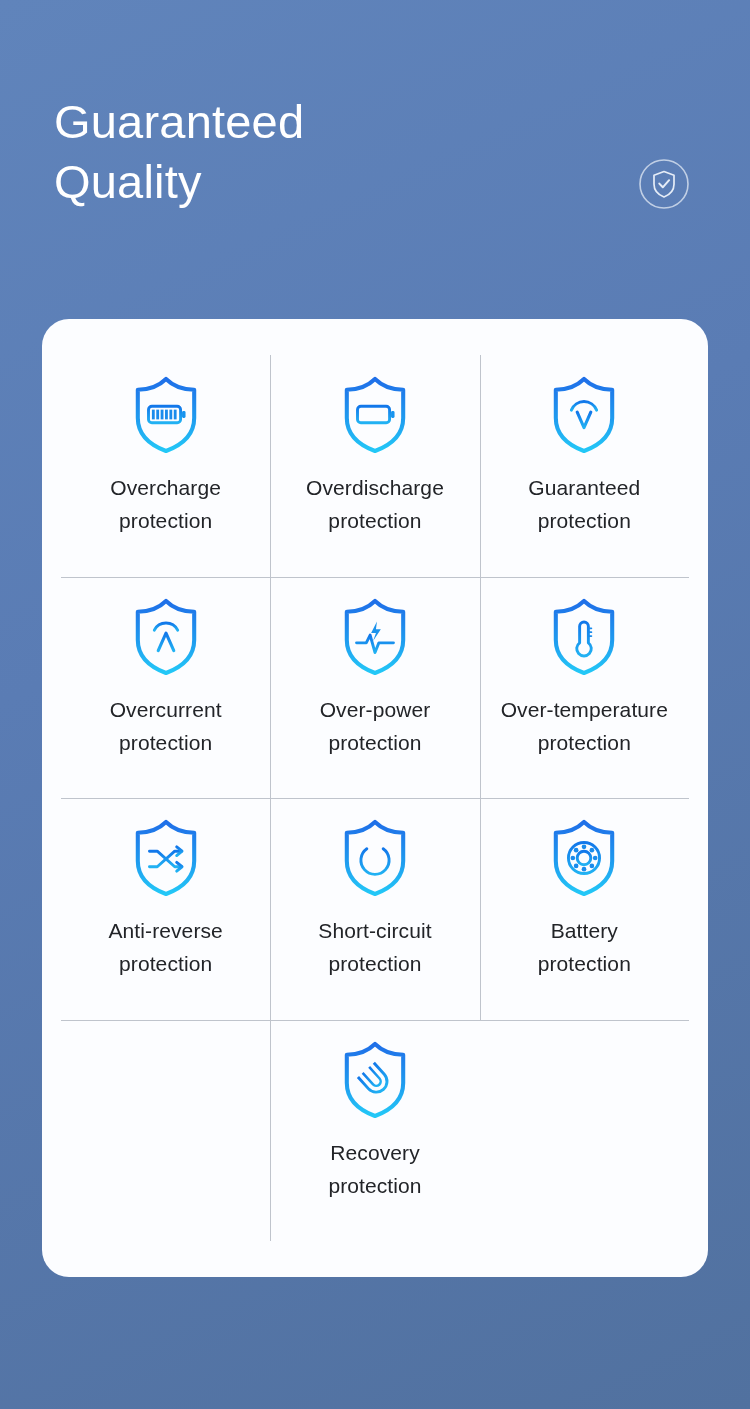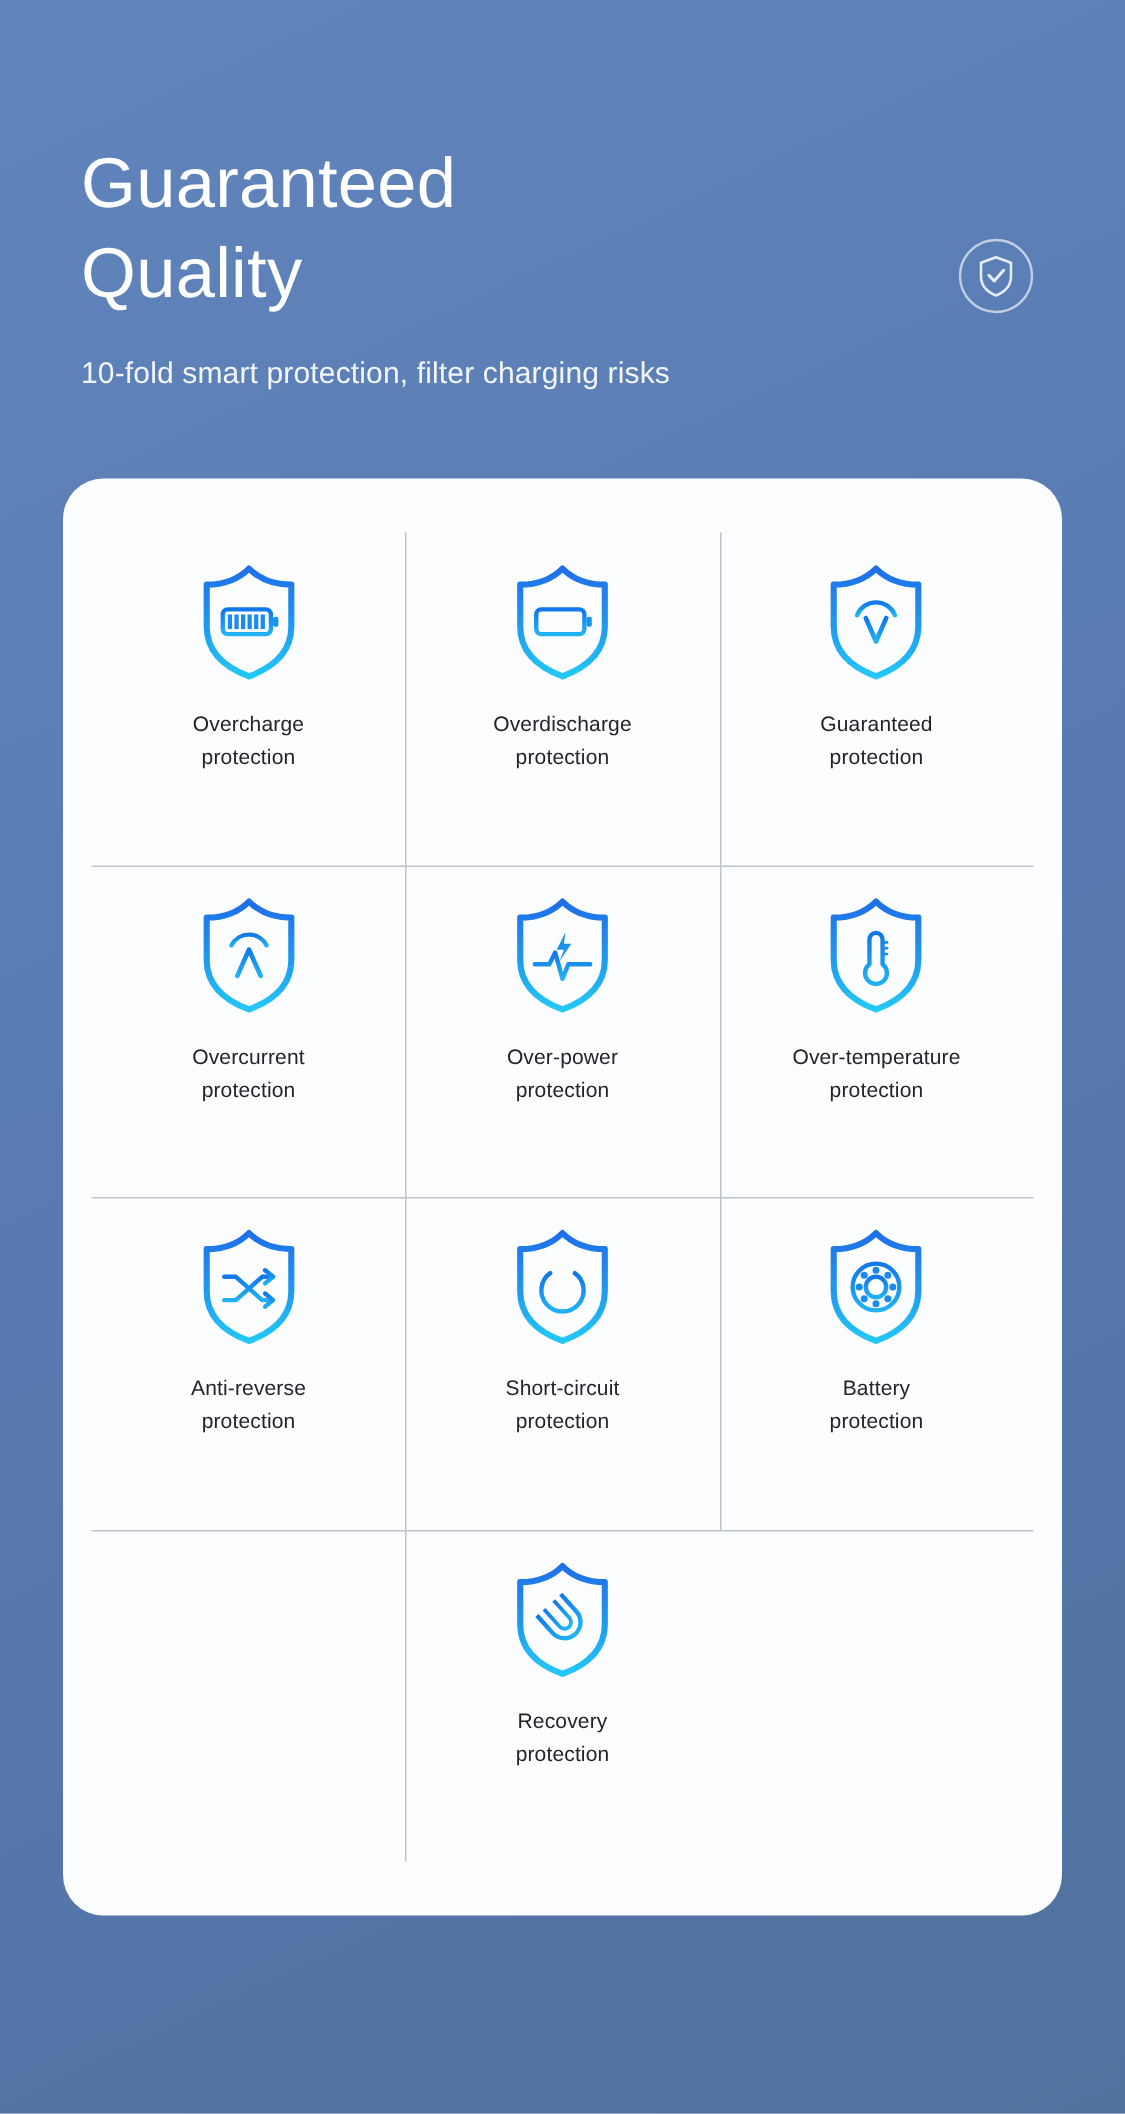--- a/index.html
+++ b/index.html
@@ -120,21 +120,21 @@
     height: 84px;
     display: flex;
     align-items: center;
     justify-content: center;
   }
 
   .label {
     margin-top: 14px;
     text-align: center;
     color: #222428;
-    font-size: 14px;
+    font-size: 21px;
     line-height: 1.58;
     white-space: pre-line;
     letter-spacing: 0.1px;
   }
 
   svg { display: block; overflow: visible; }
 </style>
 </head>
 <body>
 
@@ -150,21 +150,20 @@
       <linearGradient id="innerGrad" x1="0" y1="0" x2="0" y2="1">
         <stop offset="0%" stop-color="#1277ea"></stop>
         <stop offset="100%" stop-color="#21b2f3"></stop>
       </linearGradient>
     </defs>
   </svg>
 
   <div class="header">
     <div class="title">Guaranteed
 Quality</div>
-    <div class="subtitle">10-fold smart protection, filter charging risks</div>
   </div>
 
   <div class="badge">
     <svg viewBox="0 0 52 52" width="52" height="52">
       <circle cx="26" cy="26" r="24" fill="none" stroke="#ccd8ea" stroke-width="1.6" opacity="0.9"></circle>
       <path d="M26 13.5 L36 17.2 V26.2 C36 32.6 31.6 36.8 26 39 C20.4 36.8 16 32.6 16 26.2 V17.2 Z" fill="none" stroke="#e6edf7" stroke-width="1.7" stroke-linejoin="round"></path>
       <path d="M21.3 25.6 L24.8 29.3 L31.1 22.2" fill="none" stroke="#e6edf7" stroke-width="2" stroke-linecap="round" stroke-linejoin="round"></path>
     </svg>
   </div>
 

